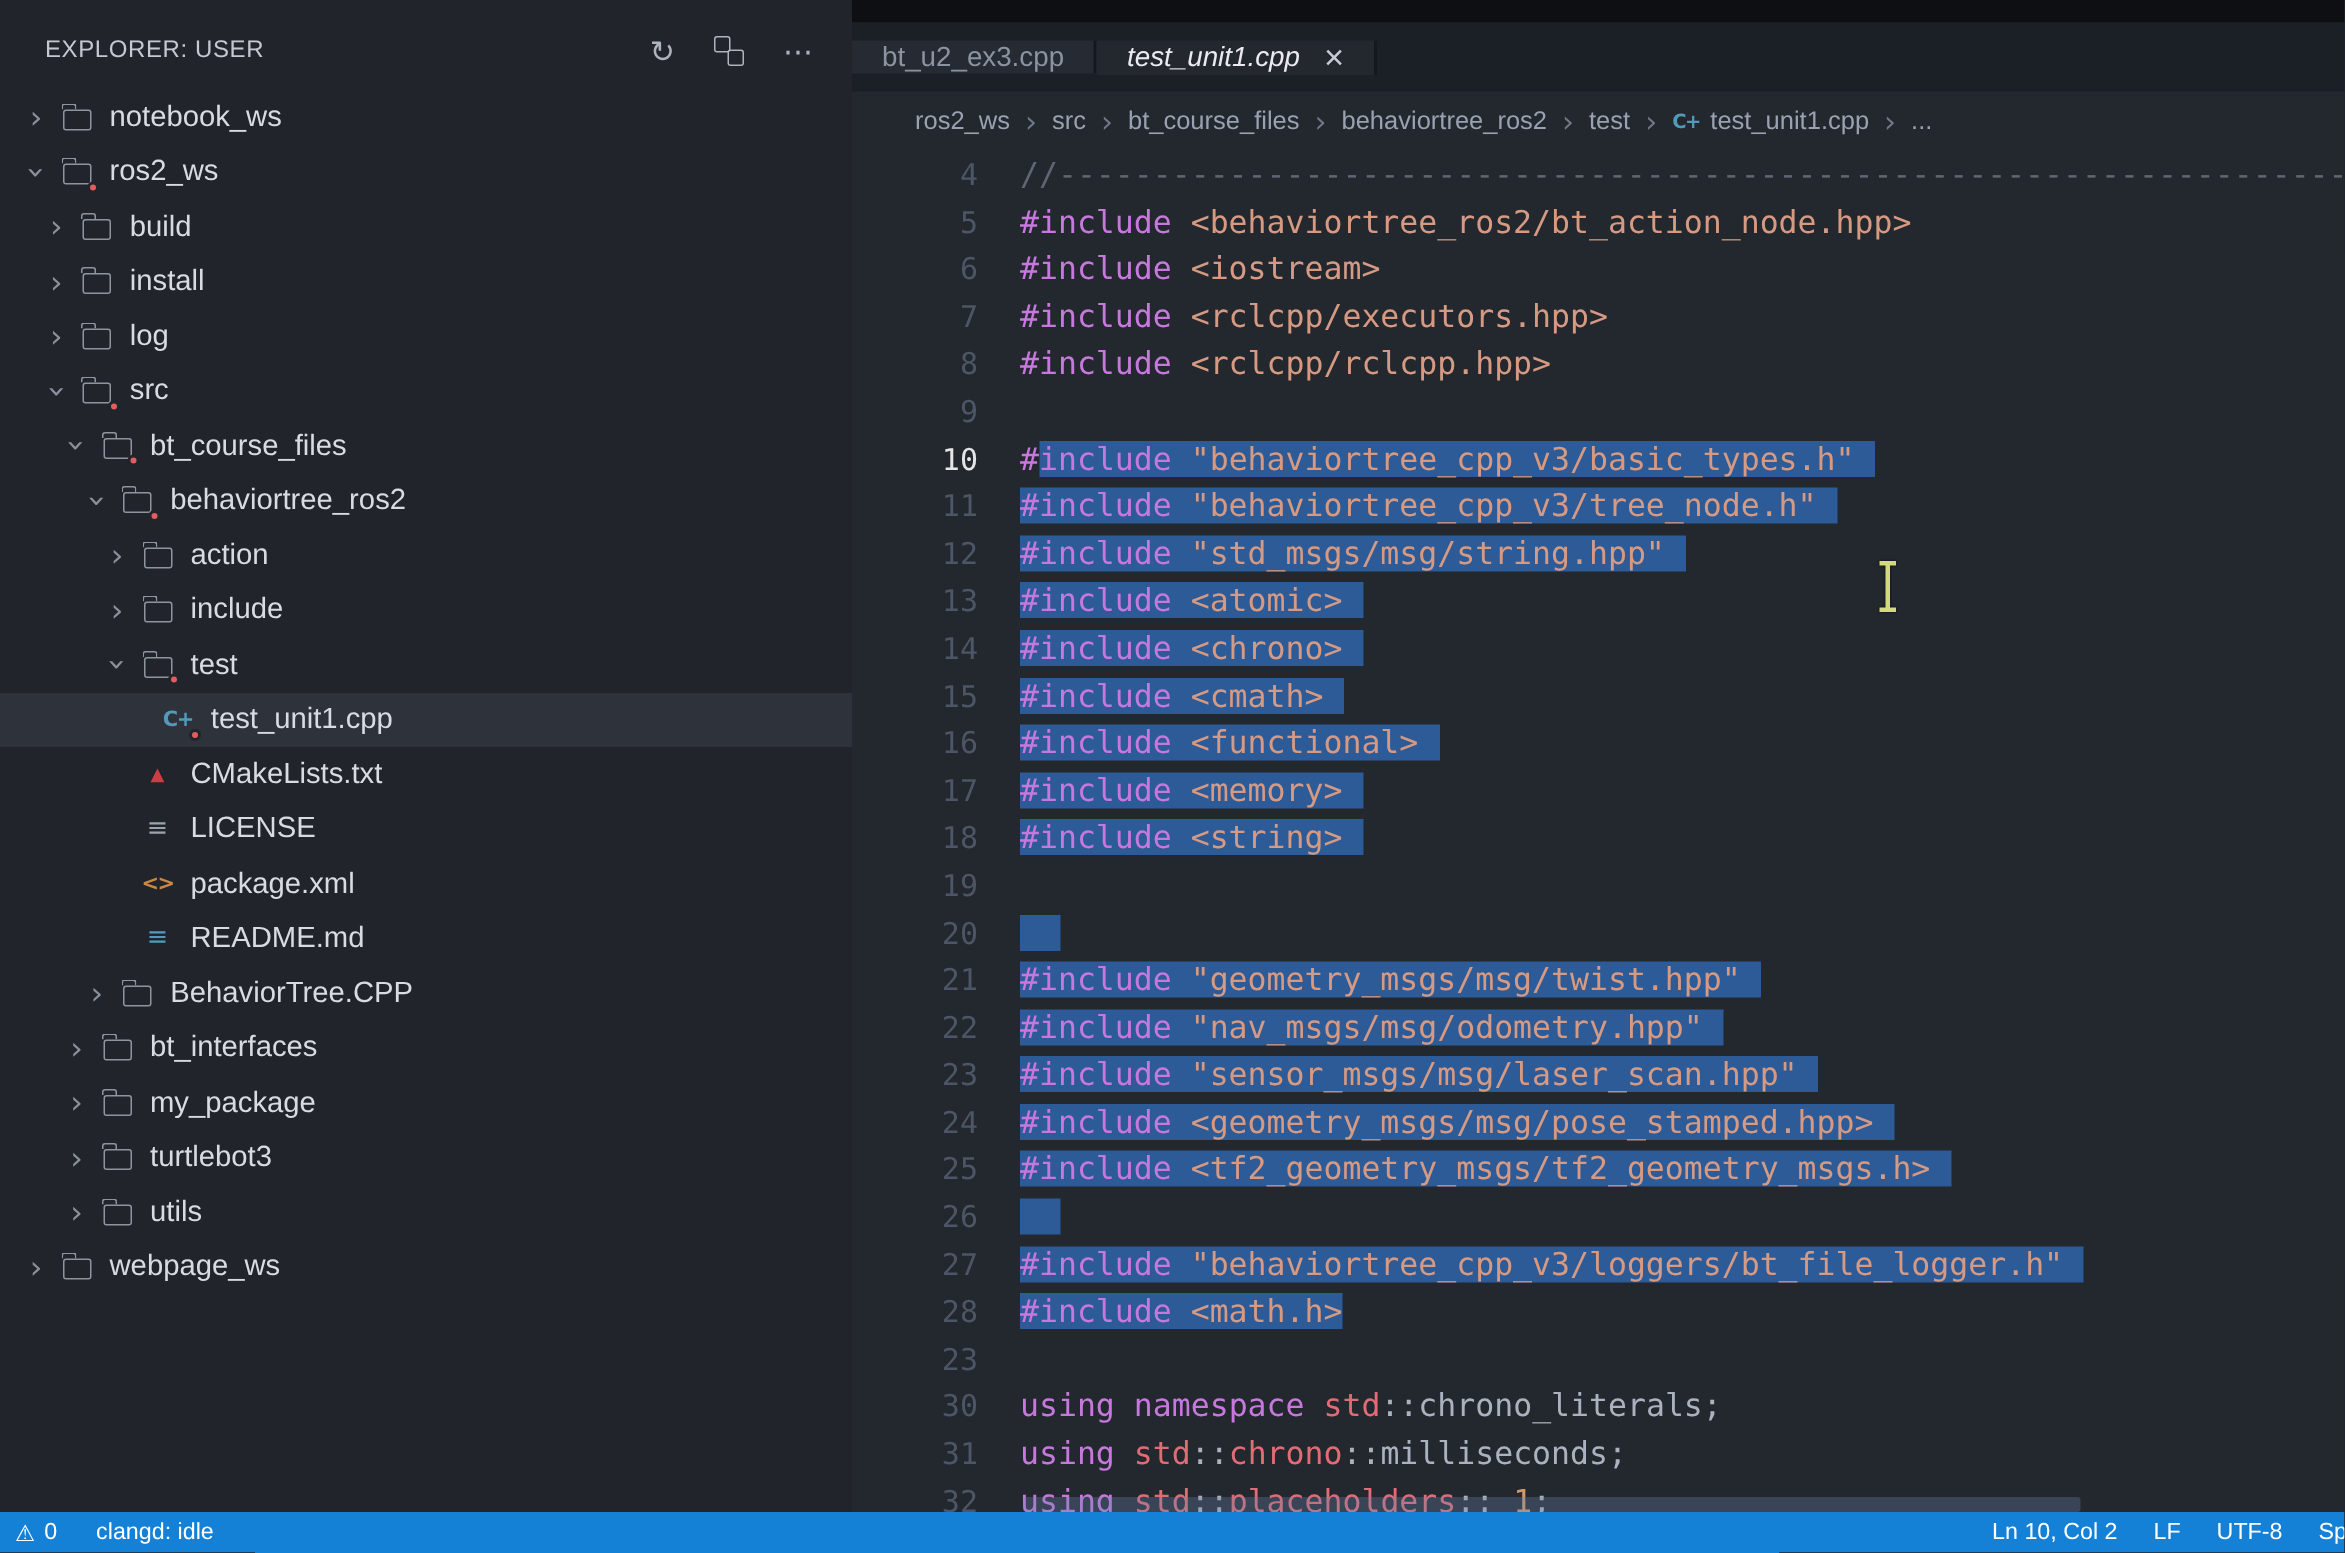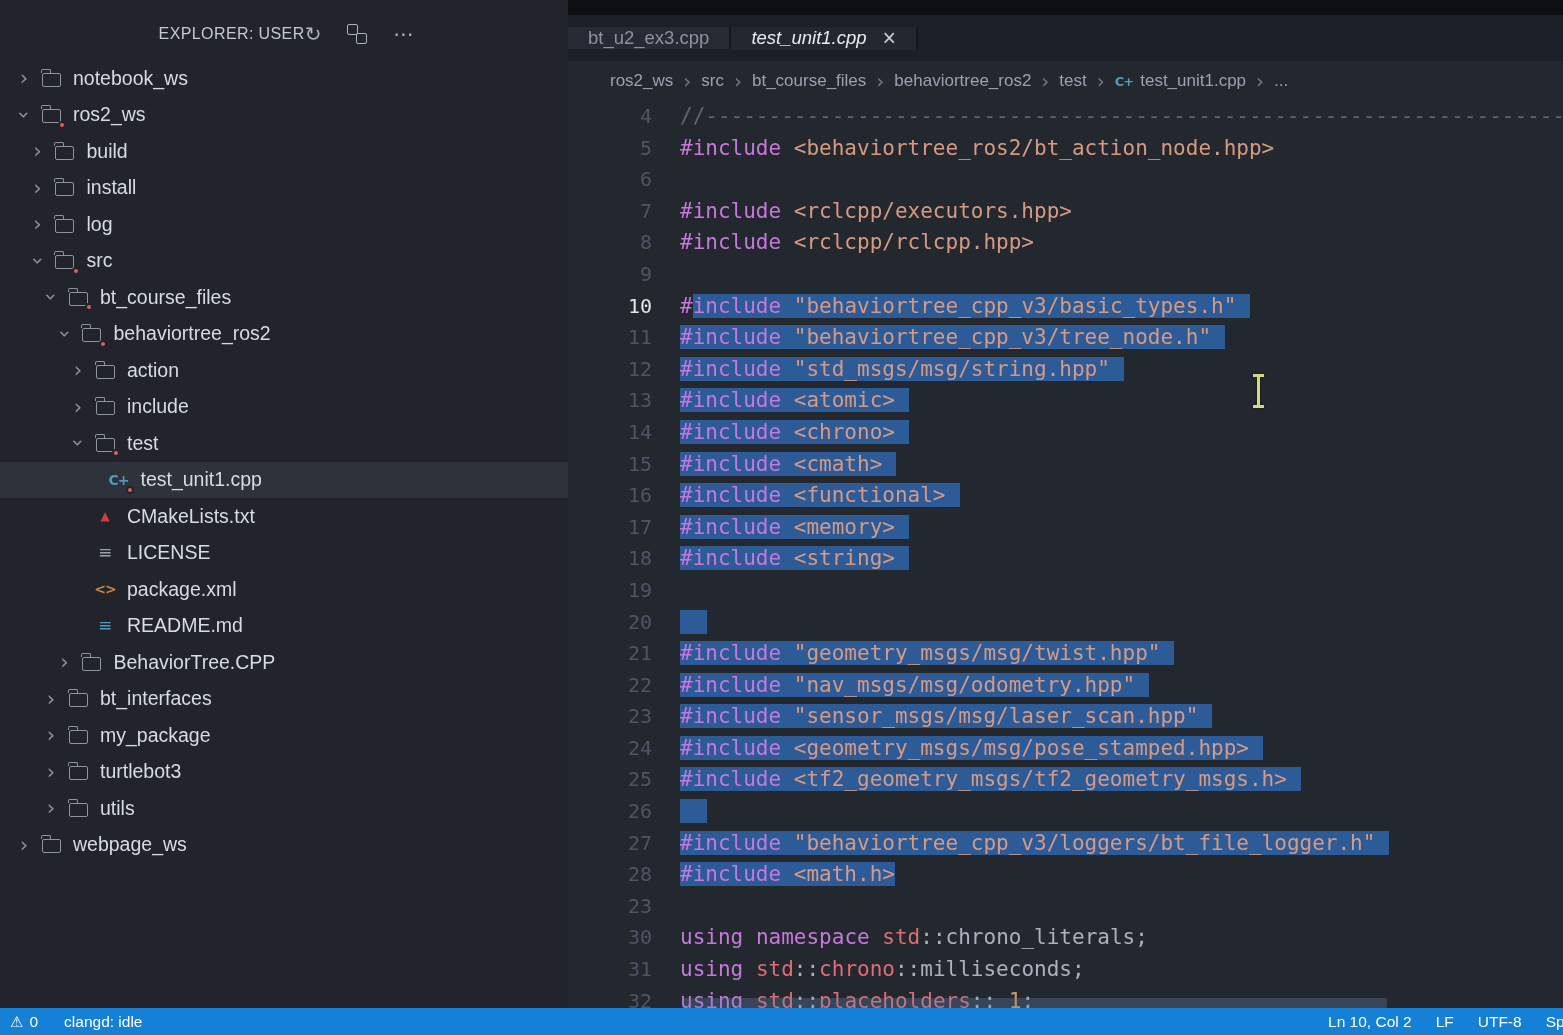--- a/index.html
+++ b/index.html
@@ -11,21 +11,21 @@
   }
   *{box-sizing:border-box}
   html,body{margin:0;padding:0}
   body{width:1563px;height:1035px;overflow:hidden;background:var(--editor-bg);
        font-family:"Liberation Sans",sans-serif;-webkit-font-smoothing:antialiased}
   .app{display:flex;flex-direction:column;width:100%;height:100%}
   .main-row{display:flex;flex:1;min-height:0}
 
   
   .sidebar{width:568px;flex-shrink:0;background:var(--sidebar-bg);display:flex;flex-direction:column;overflow:hidden}
-  .explorer-header{display:flex;align-items:center;justify-content:center;padding:24px 26px 6px 30px}
+  .explorer-header{display:flex;align-items:center;justify-content:space-between;padding:24px 26px 6px 30px}
   .explorer-title{font-size:16px;color:#c3c8d1;letter-spacing:.4px}
   .hdr-actions{display:flex;align-items:center;gap:26px}
   .hdr-btn{font-family:"DejaVu Sans",sans-serif;font-size:20px;color:#aeb4bd;cursor:pointer;line-height:1;position:relative}
   .hdr-btn.collapse-ic{width:20px;height:20px}
   .collapse-ic .sq{position:absolute;width:11px;height:11px;border:1.6px solid #aeb4bd;border-radius:2px}
   .collapse-ic .sq.a{top:0;left:0}
   .collapse-ic .sq.b{bottom:0;right:0;background:var(--sidebar-bg)}
   .tree{margin-top:10px}
   .tree-row{height:36.5px;display:flex;align-items:center;font-size:19.5px;color:var(--text-primary);cursor:pointer;white-space:nowrap}
   .tree-row.selected{background:#2d323b}
@@ -314,21 +314,21 @@
           </span>
           <span class="crumb-sep">›</span>
           <span class="crumb">
             <span>...</span>
           </span>
         </div>
       <div class="code-wrap">
         <div class="code-lines">
             <div class="code-line"><span class="line-num">4</span><span class="line-content"><span class="tok cmt">//------------------------------------------------------------------------------------------------</span></span></div>
             <div class="code-line"><span class="line-num">5</span><span class="line-content"><span class="tok kw">#include </span><span class="tok str und">&lt;behaviortree_ros2/bt_action_node.hpp&gt;</span></span></div>
-            <div class="code-line"><span class="line-num">6</span></div>
+            <div class="code-line"><span class="line-num">6</span><span class="line-content"><span class="tok kw">#include </span><span class="tok str und">&lt;iostream&gt;</span></span></div>
             <div class="code-line"><span class="line-num">7</span><span class="line-content"><span class="tok kw">#include </span><span class="tok str und">&lt;rclcpp/executors.hpp&gt;</span></span></div>
             <div class="code-line"><span class="line-num">8</span><span class="line-content"><span class="tok kw">#include </span><span class="tok str und">&lt;rclcpp/rclcpp.hpp&gt;</span></span></div>
             <div class="code-line"><span class="line-num">9</span><span class="line-content"></span></div>
             <div class="code-line"><span class="line-num active">10</span><span class="line-content"><span class="tok kw">#</span><span class="tok kw sel">include </span><span class="tok str sel und nl">"behaviortree_cpp_v3/basic_types.h"</span></span></div>
             <div class="code-line"><span class="line-num">11</span><span class="line-content"><span class="tok kw sel">#include </span><span class="tok str sel und nl">"behaviortree_cpp_v3/tree_node.h"</span></span></div>
             <div class="code-line"><span class="line-num">12</span><span class="line-content"><span class="tok kw sel">#include </span><span class="tok str sel und nl">"std_msgs/msg/string.hpp"</span></span></div>
             <div class="code-line"><span class="line-num">13</span><span class="line-content"><span class="tok kw sel">#include </span><span class="tok str sel und nl">&lt;atomic&gt;</span></span></div>
             <div class="code-line"><span class="line-num">14</span><span class="line-content"><span class="tok kw sel">#include </span><span class="tok str sel und nl">&lt;chrono&gt;</span></span></div>
             <div class="code-line"><span class="line-num">15</span><span class="line-content"><span class="tok kw sel">#include </span><span class="tok str sel und nl">&lt;cmath&gt;</span></span></div>
             <div class="code-line"><span class="line-num">16</span><span class="line-content"><span class="tok kw sel">#include </span><span class="tok str sel und nl">&lt;functional&gt;</span></span></div>

